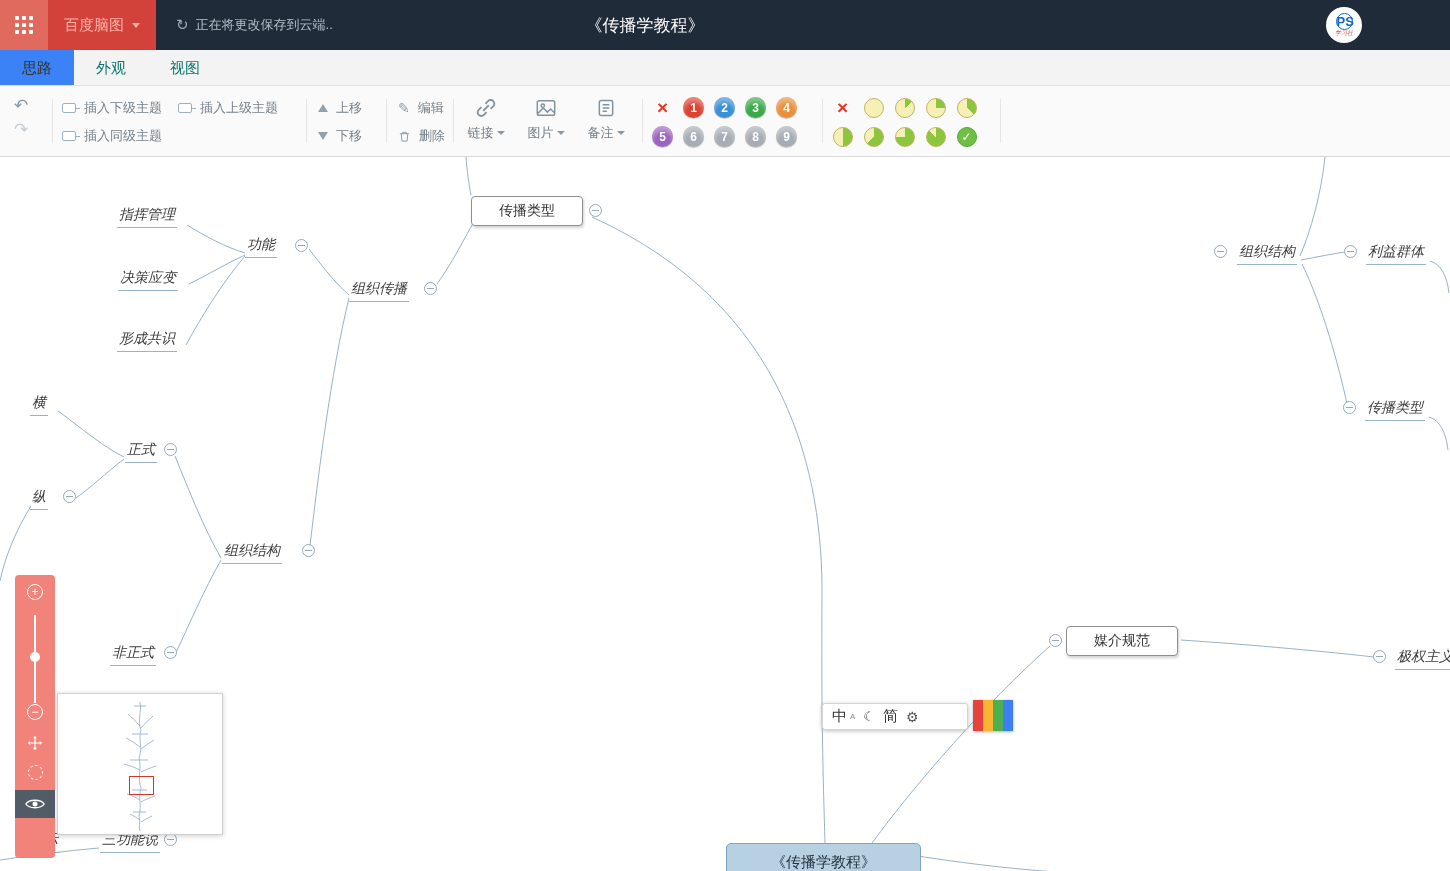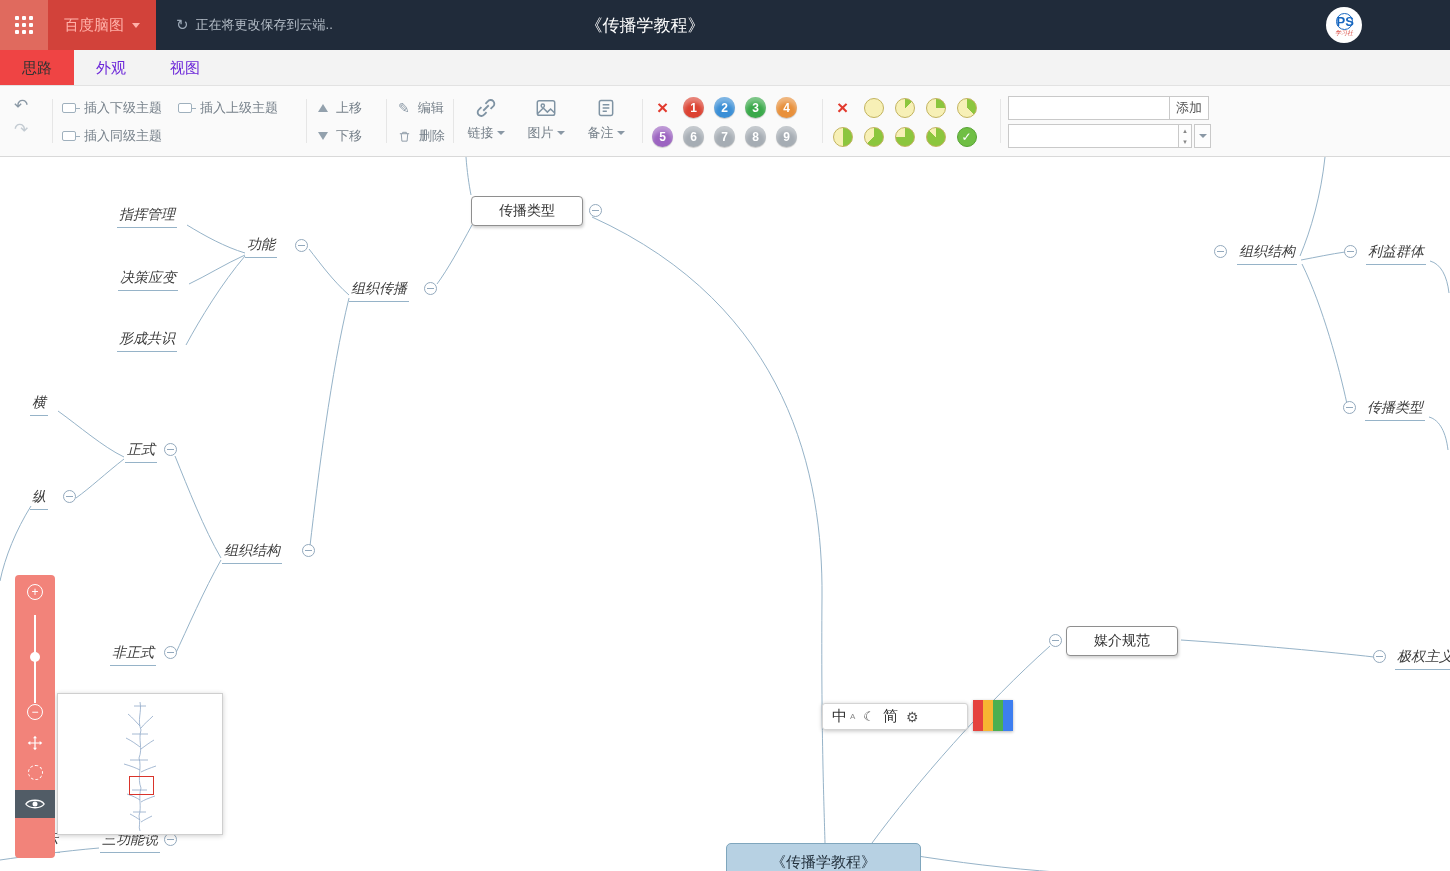--- a/index.html
+++ b/index.html
@@ -15,22 +15,22 @@
   .caret { width:0; height:0; border-left:4px solid transparent; border-right:4px solid transparent; border-top:5px solid #ffb0a8; }
   .save-status { display:flex; align-items:center; gap:7px; margin-left:20px; color:#b6bfc9; font-size:13px; }
   .refresh { color:#9aa7b5; font-size:15px; }
   .doc-title { position:absolute; left:540px; width:210px; text-align:center; color:#fff; font-size:17px; top:14px; }
   .avatar { position:absolute; left:1326px; top:7px; width:36px; height:36px; border-radius:50%; background:#fff; display:flex; flex-direction:column; align-items:center; justify-content:center; cursor:pointer; overflow:hidden; }
   .av-ps { color:#1767c0; font-weight:bold; font-size:13px; border:1px solid #1767c0; border-radius:50%; width:17px; height:17px; line-height:15px; text-align:center; }
   .av-sub { color:#d63a30; font-size:6px; font-style:italic; line-height:7px; }
 
   
   .tabs { position:absolute; top:50px; left:0; width:1450px; height:36px; background:#f3f3f3; border-bottom:1px solid #e2e2e2; display:flex; }
-  .tab { padding:0 22px; line-height:35px; font-size:15px; color:#6d28d9; cursor:pointer; }
-  .tab.active { background:#ef4444; color:#333; }
+  .tab { padding:0 22px; line-height:35px; font-size:15px; color:#0f766e; cursor:pointer; }
+  .tab.active { background:#3b82f6; color:#333; }
 
   
   .toolbar { position:absolute; top:86px; left:0; width:1450px; height:71px; background:#fafafa; border-bottom:1px solid #d9d9d9; font-size:13px; color:#76808a; }
   .sep { position:absolute; top:13px; height:44px; width:1px; background:#e6e6e6; }
   .tbtn { display:flex; align-items:center; gap:8px; cursor:pointer; height:20px; white-space:nowrap; }
   .g-undo { position:absolute; left:14px; top:10px; display:flex; flex-direction:column; gap:4px; }
   .uglyph { font-size:17px; color:#8a98a5; cursor:pointer; line-height:20px; }
   .uglyph.dim { color:#c3cbd2; }
   .g-insert { position:absolute; left:62px; top:12px; }
   .g-insert .row { display:flex; gap:16px; height:20px; margin-bottom:8px; }
@@ -302,36 +302,20 @@
         </span>
       <span class="cell">
           <span class="pie pie-7"></span>
         </span>
       <span class="cell">
           <span class="pie-done">✓</span>
         </span>
     </div>
     <div class="sep" style="left:1000px"></div>
 
-    <div class="g-inputs">
-      <div class="inrow">
-        <input class="tb-input" value="" style="">
-        <span class="add-btn">添加</span>
-      </div>
-      <div class="inrow">
-        <input class="tb-input tb-input2" value="" style="">
-        <span class="spin">
-          <span>▴</span>
-          <span>▾</span>
-        </span>
-        <span class="dd-btn">
-            <span class="caret-g"></span>
-          </span>
-      </div>
-    </div>
   </div>
 
   <div class="canvas">
     <svg class="links" width="1450" height="714">
       <g stroke="#96b3c8" stroke-width="1" fill="none">
         <path d="M466,0 C467,14 469,28 471,38"></path>
         <path d="M592,60 C790,150 823,320 822,440 C821,570 824,648 825,686"></path>
         <path d="M472,68 C459,92 448,112 437,127"></path>
         <path d="M349,138 C333,124 320,106 309,92"></path>
         <path d="M349,141 C331,215 318,320 310,389"></path>

